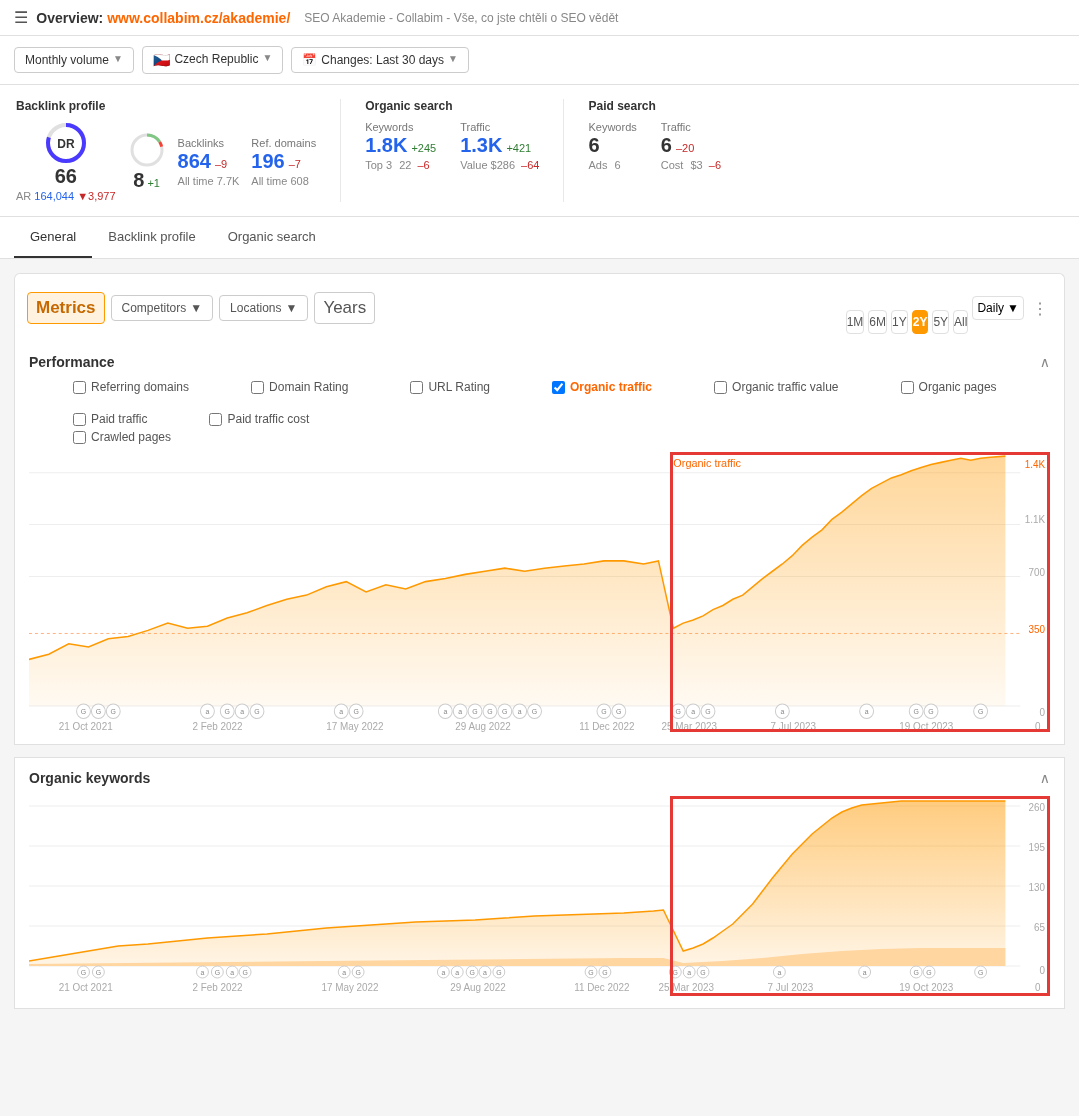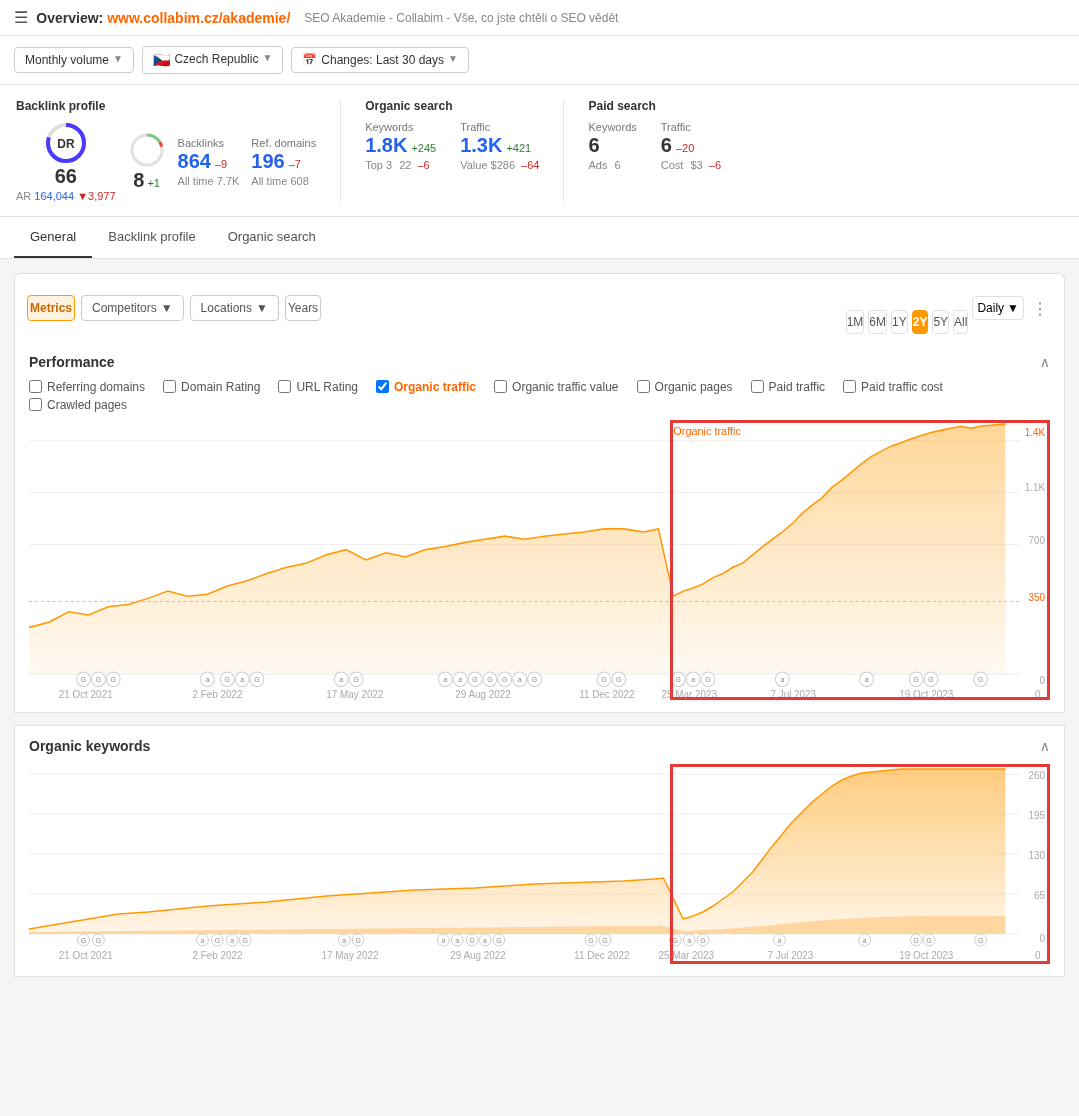--- a/index.html
+++ b/index.html
@@ -34,36 +34,36 @@
     .ar-row { font-size: 11px; color: #888; margin-top: 2px; }
 
     .tabs-bar { background: #fff; border-bottom: 1px solid #e0e0e0; padding: 0 14px; display: flex; gap: 0; }
     .tab { padding: 12px 16px; font-size: 13px; cursor: pointer; color: #555; border-bottom: 2px solid transparent; }
     .tab.active { color: #333; border-bottom: 2px solid #333; font-weight: 500; }
 
     .content { background: #f5f5f5; padding: 14px; }
 
     .metrics-row { display: flex; align-items: center; justify-content: space-between; background: #fff; padding: 8px 12px; border-radius: 6px 6px 0 0; border: 1px solid #e0e0e0; border-bottom: none; }
     .metrics-left { display: flex; gap: 6px; align-items: center; }
-    .metrics-btn { padding: 5px 2px; border-radius: 4px; border: 1px solid #ccc; background: #fff; font-size: 12px; cursor: pointer; color: #555; }
+    .metrics-btn { padding: 5px 8px; border-radius: 4px; border: 1px solid #ccc; background: #fff; font-size: 17px; cursor: pointer; color: #555; }
     .metrics-btn.active { background: #fff3e0; border-color: #f90; color: #c66900; font-weight: 600; }
     .metrics-btn-dropdown { display: flex; gap: 4px; padding: 5px 10px; border-radius: 4px; border: 1px solid #ccc; background: #fff; font-size: 12px; cursor: pointer; color: #555; }
     .metrics-right { display: flex; gap: 4px; align-items: center; }
     .time-btn { padding: 4px 0; border-radius: 4px; border: 1px solid #e0e0e0; background: #fff; font-size: 12px; cursor: pointer; color: #555; margin-top: 28px; }
     .time-btn.highlight { background: #f90; border-color: #f90; color: #fff; font-weight: 600; }
     .daily-btn { display: flex; align-items: center; gap: 3px; padding: 4px 4px; border-radius: 4px; border: 1px solid #e0e0e0; background: #fff; font-size: 12px; cursor: pointer; }
     .dots-btn { background: none; border: none; cursor: pointer; font-size: 16px; color: #888; padding: 0 4px; }
 
     .performance-section { background: #fff; border: 1px solid #e0e0e0; border-top: none; padding: 12px 14px; }
     .section-header { display: flex; justify-content: space-between; align-items: center; margin-bottom: 10px; }
     .section-title { font-size: 14px; font-weight: 600; }
     .collapse-btn { background: none; border: none; cursor: pointer; font-size: 14px; color: #888; }
 
     .checkboxes-row { display: flex; gap: 18px; align-items: center; flex-wrap: wrap; margin-bottom: 4px; }
-    .cb-item { display: flex; gap: 5px; font-size: 12px; color: #555; cursor: pointer; }
+    .cb-item { display: flex; align-items: center; gap: 5px; font-size: 12px; color: #555; cursor: pointer; margin-left: 44px; }
     .cb-item input[type=checkbox] { width: 13px; height: 13px; }
 
     .chart-container { position: relative; width: 100%; height: 280px; margin-top: 8px; }
     .chart-overlay { position: absolute; top: 0; right: 0; width: 380px; height: 100%; border: 3px solid #e53935; z-index: 10; pointer-events: none; }
 
     .organic-keywords-section { background: #fff; border: 1px solid #e0e0e0; border-top: 1px solid #e0e0e0; margin-top: 12px; padding: 12px 14px; }
     .ok-header { display: flex; justify-content: space-between; align-items: center; margin-bottom: 10px; }
     .ok-checkboxes { display: flex; gap: 16px; align-items: center; margin-bottom: 8px; }
     .ok-chart { position: relative; width: 100%; height: 200px; }
     .ok-chart-overlay { position: absolute; top: 0; right: 0; width: 380px; height: 100%; border: 3px solid #e53935; z-index: 10; pointer-events: none; }

